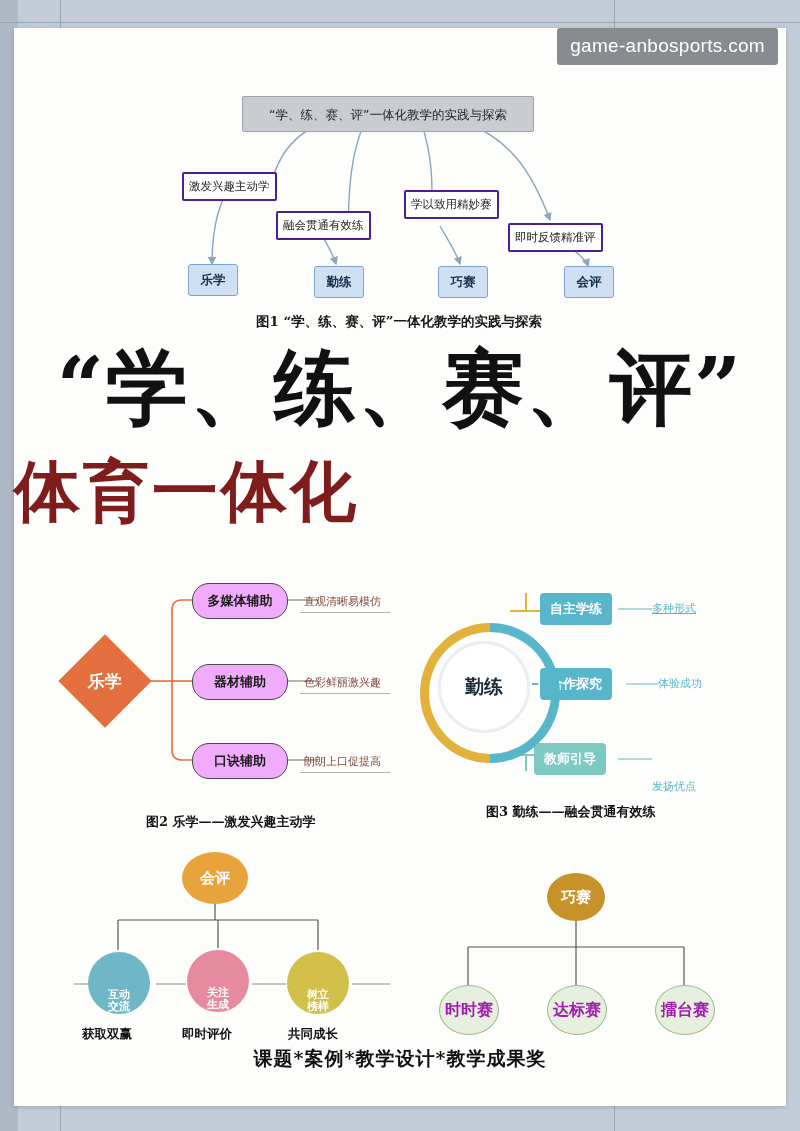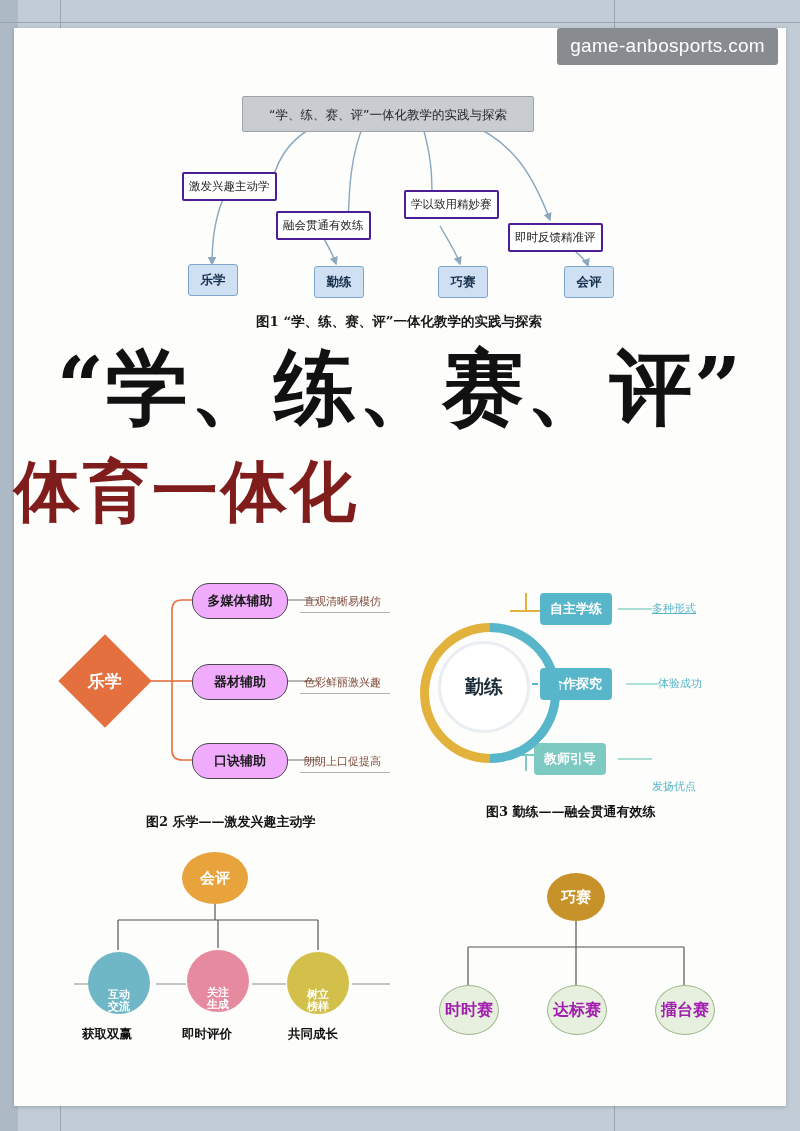--- a/index.html
+++ b/index.html
@@ -476,16 +476,17 @@
         <path d="M255,74 V112" stroke="#555" stroke-width="1.2" fill="none"></path>
       </svg>
 
       <div class="f5-top">巧赛</div>
 
       <div class="f5-node" style="left:10px; top:112px;">时时赛</div>
       <div class="f5-node" style="left:118px; top:112px;">达标赛</div>
       <div class="f5-node" style="left:226px; top:112px;">擂台赛</div>
     </div>
 
+    <div class="footer">课题*案例*教学设计*教学成果奖</div>
   </div>
 
   <div class="watermark">game-anbosports.com</div>
 </div>
 
 </body></html>

